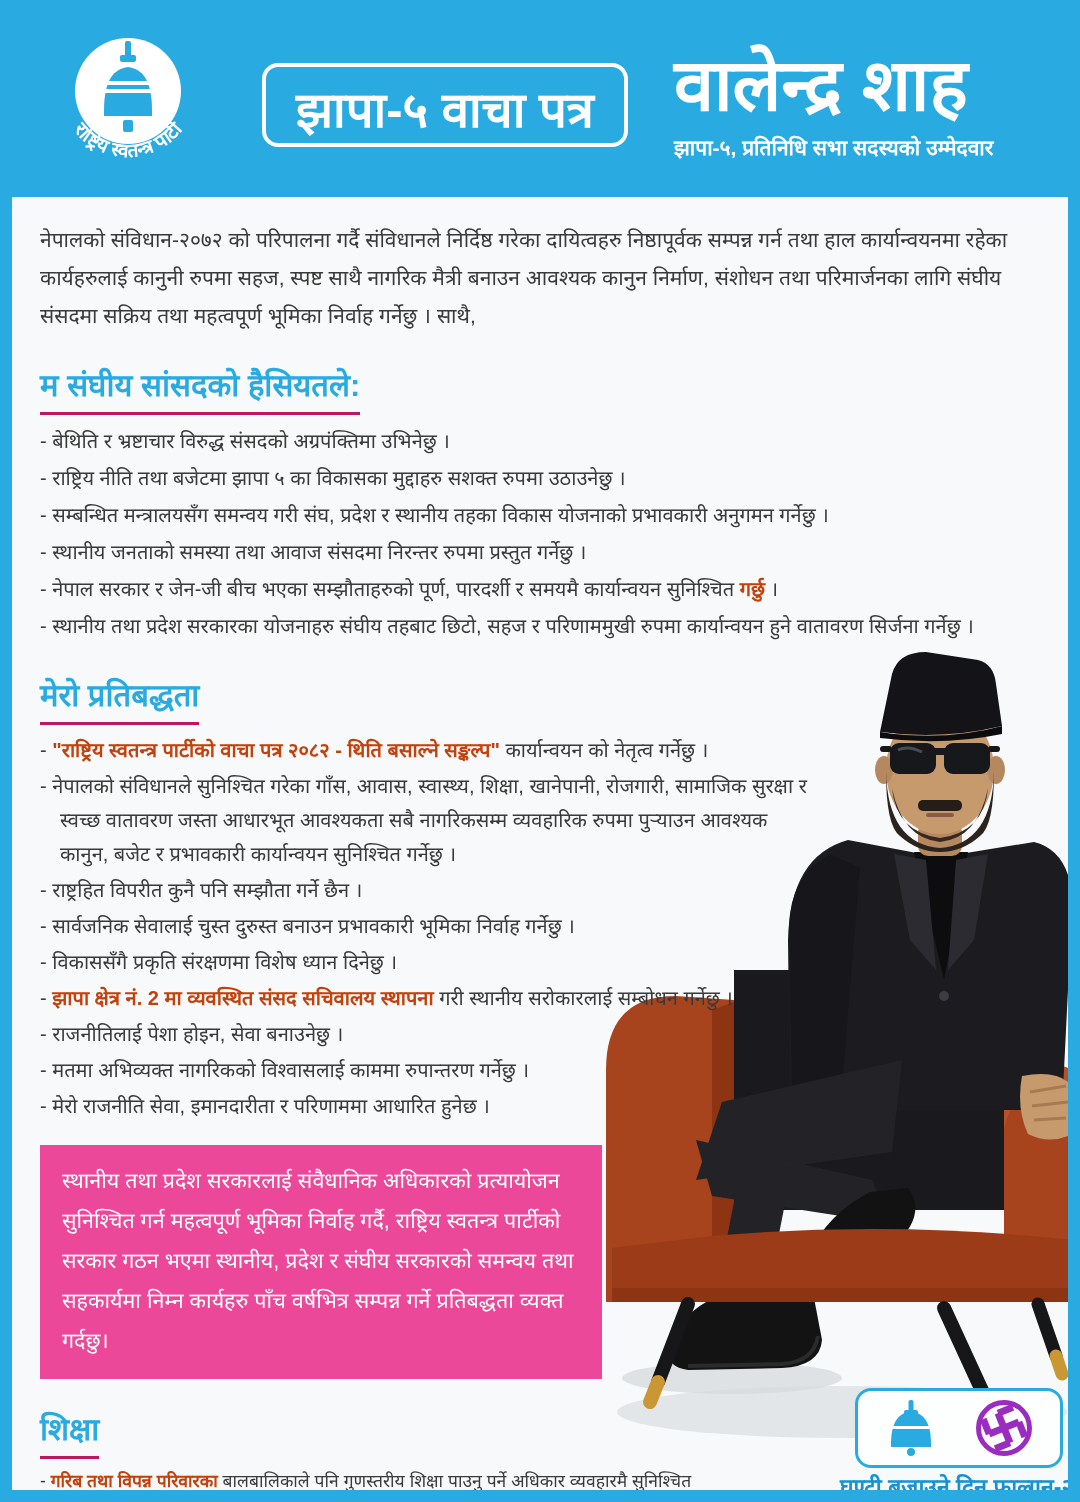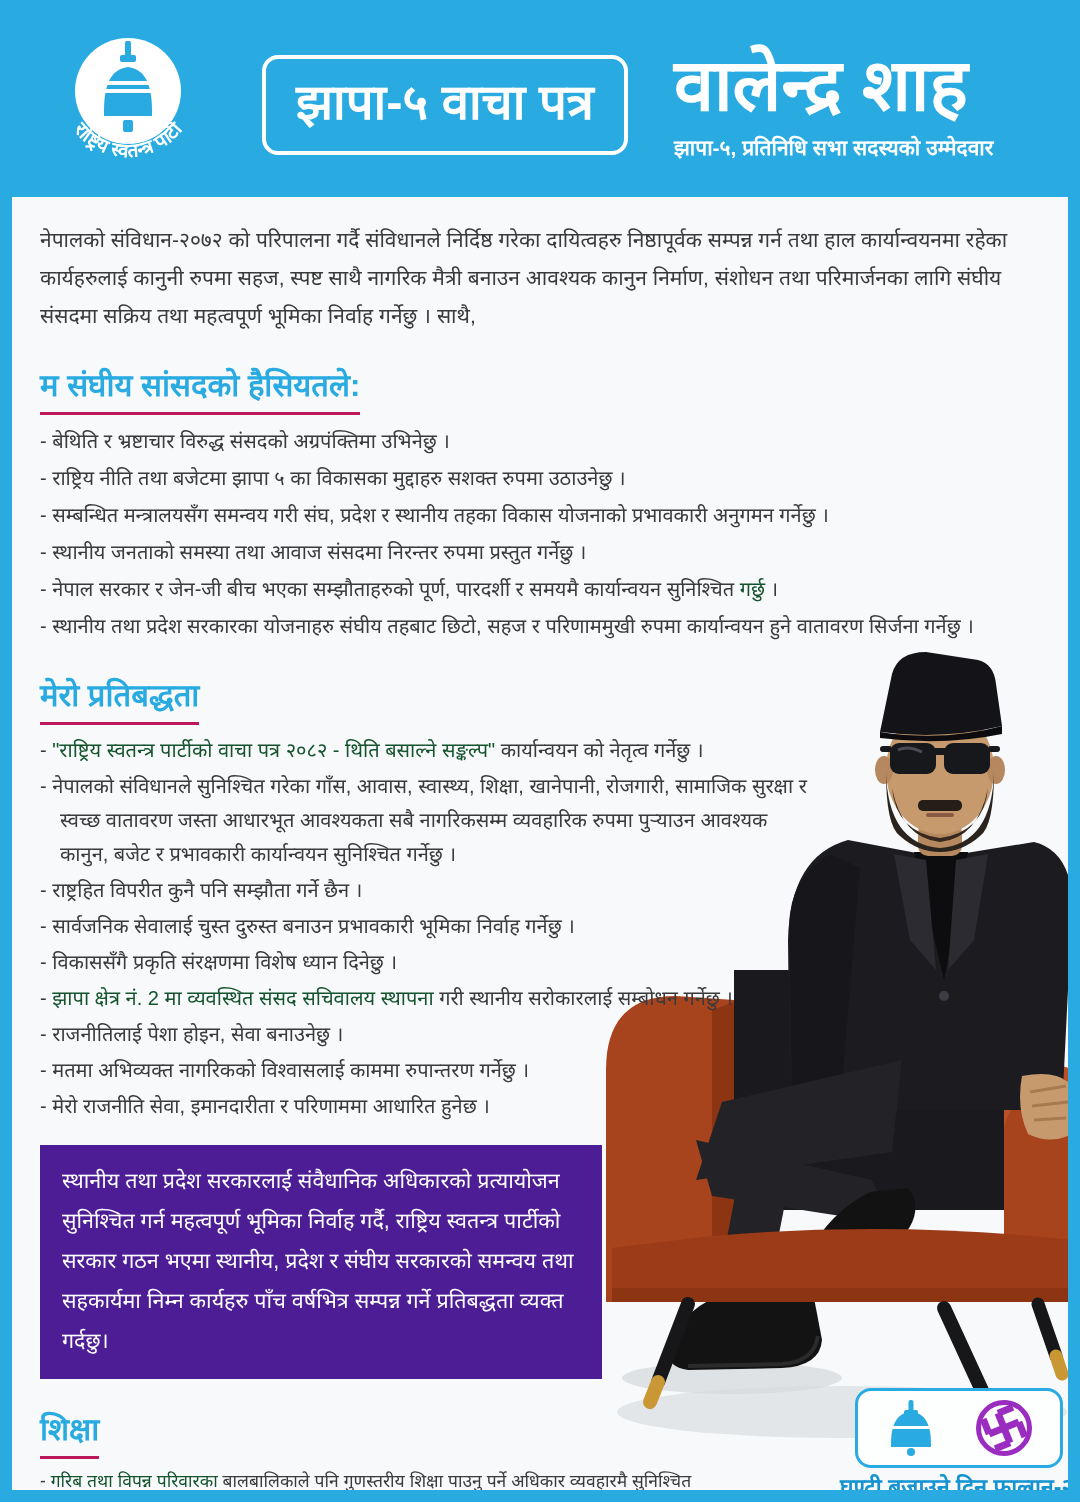--- a/index.html
+++ b/index.html
@@ -10,40 +10,40 @@
     color:#3a3a3a;
   }
   
   .header{
     position:relative; height:185px; background:#29abe2;
     display:flex; align-items:center;
   }
   .logo{margin-left:40px; flex:0 0 auto;}
   .titlebox{
     margin-left:58px; border:4px solid #ffffff; border-radius:16px;
-    padding:8px 30px 18px 30px; color:#ffffff; font-weight:bold; font-size:49px;
+    padding:8px 30px 2px 30px; color:#ffffff; font-weight:bold; font-size:49px;
     white-space:nowrap;
   }
   .namewrap{margin-left:46px; color:#ffffff;}
   .cand-name{font-size:72px; font-weight:bold; line-height:1.05; white-space:nowrap;}
   .cand-sub{font-size:21px; font-weight:bold; margin-top:10px; white-space:nowrap;}
   
   .content{position:relative; z-index:2; padding:0 0 0 28px;}
   .intro{margin-top:24px; width:1005px; font-size:21px; line-height:38px;}
   .sec-h{
     display:inline-block; margin-top:28px; padding-bottom:7px;
     border-bottom:3px solid #be185d; color:#29abe2; font-size:31px; font-weight:bold;
   }
   .bullets{margin-top:8px;}
   .bullets .li{padding-left:20px; text-indent:-20px; font-size:20px; line-height:37px;}
   .bullets.cramped .li{line-height:34px; margin-bottom:2px;}
-  .bullets .b{font-weight:normal; color:#14532d;}
+  .bullets .b{font-weight:bold; color:#c2410c;}
   .w770{width:780px;}
   .commitbox{
-    margin-top:22px; width:518px; background:#4c1d95; color:#ffffff;
+    margin-top:22px; width:518px; background:#ec4899; color:#ffffff;
     padding:16px 22px 18px 22px; font-size:21.5px; line-height:40px;
   }
   .edu .li{font-size:17.5px; line-height:28px; margin-bottom:6px;}
   .edu{width:660px;}
   
   .photo{position:absolute; left:580px; top:628px; z-index:1;}
   .chevron{position:absolute; left:998px; top:843px; z-index:0;}
   
   .symbox{
     position:absolute; left:843px; top:1376px; z-index:3;

